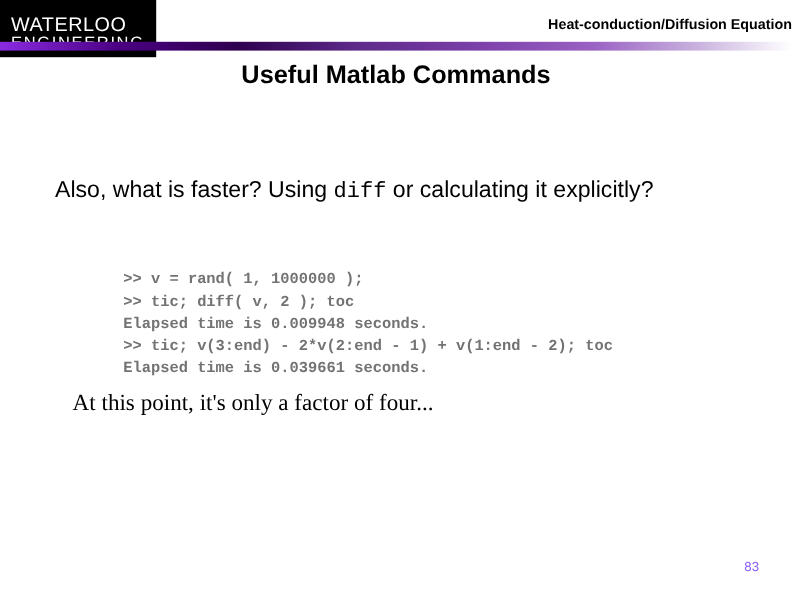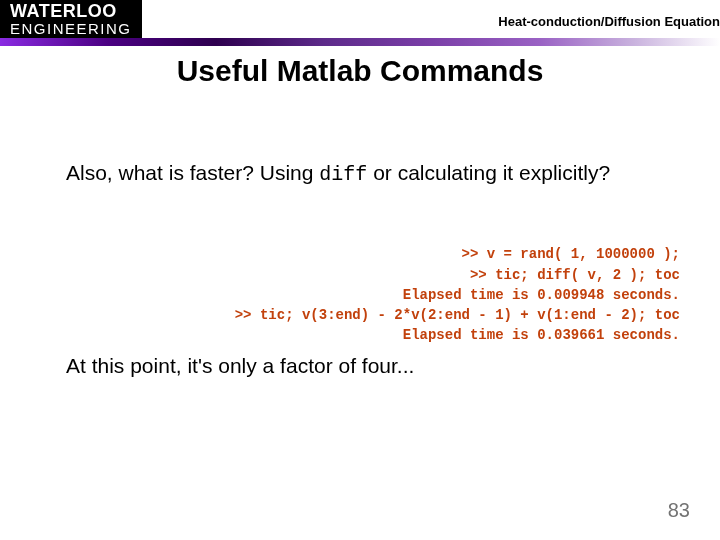--- a/index.html
+++ b/index.html
@@ -10,21 +10,21 @@
   .header-band {
     position: absolute;
     top: 0; left: 0; width: 100%; height: 46px;
   }
   .logo-block {
     position: absolute; left: 0; top: 0;
     background: #000; color: #fff;
     padding: 2px 10px 4px 10px;
     line-height: 1.05;
   }
-  .logo-top { font-size: 18px; font-weight: 700; letter-spacing: 0.5px; }
+  .logo-top { font-size: 18px; font-weight: 400; letter-spacing: 0.5px; margin-top: 11px; }
   .logo-bottom { font-size: 15px; font-weight: 400; letter-spacing: 1.5px; }
 
   .gradient-stripe {
     position: absolute;
     left: 0; top: 38px; width: 100%; height: 8px;
     background: linear-gradient(90deg,
       #8a2be2 0%,
       #4b0082 15%,
       #2e004f 30%,
       #5d2a8a 45%,
@@ -38,52 +38,51 @@
     position: absolute;
     top: 14px; left: 0; width: 100%;
     text-align: right;
     font-size: 13px; font-weight: 700; color: #000;
   }
 
   .title {
     position: absolute;
     top: 54px; left: 0; width: 100%;
     text-align: center;
-    font-size: 30px; font-weight: 700; color: #000;
+    font-size: 23px; font-weight: 700; color: #000;
   }
 
   .body-text-1 {
     position: absolute;
-    top: 160px; left: 66px; right: 60px;
+    top: 160px; left: 50px; right: 60px;
     font-size: 21px; color: #000; line-height: 1.25;
   }
   .mono-inline { font-family: "Courier New", Courier, monospace; font-size: 20px; }
 
   .code-block {
     position: absolute;
     top: 224px; left: 112px; right: 40px;
     font-family: "Courier New", Courier, monospace;
     font-weight: 700;
     font-size: 14px;
     line-height: 1.45;
     white-space: pre;
-    color: #c2410c;
-    text-align: right;
+    color: #737373;
   }
 
   .body-text-2 {
     position: absolute;
     top: 354px; left: 66px; right: 60px;
-    font-size: 21px; color: #000;
+    font-size: 21px; color: #000; font-family: Liberation Serif, serif;
   }
 
   .page-num {
     position: absolute;
     bottom: 18px; right: 30px;
-    font-size: 20px; color: #737373;
+    font-size: 12px; color: #8b5cf6;
   }
 </style>
 </head>
 <body>
 
 <div class="slide">
 
   <div class="header-band">
     <div class="logo-block">
       <div class="logo-top">WATERLOO</div>

